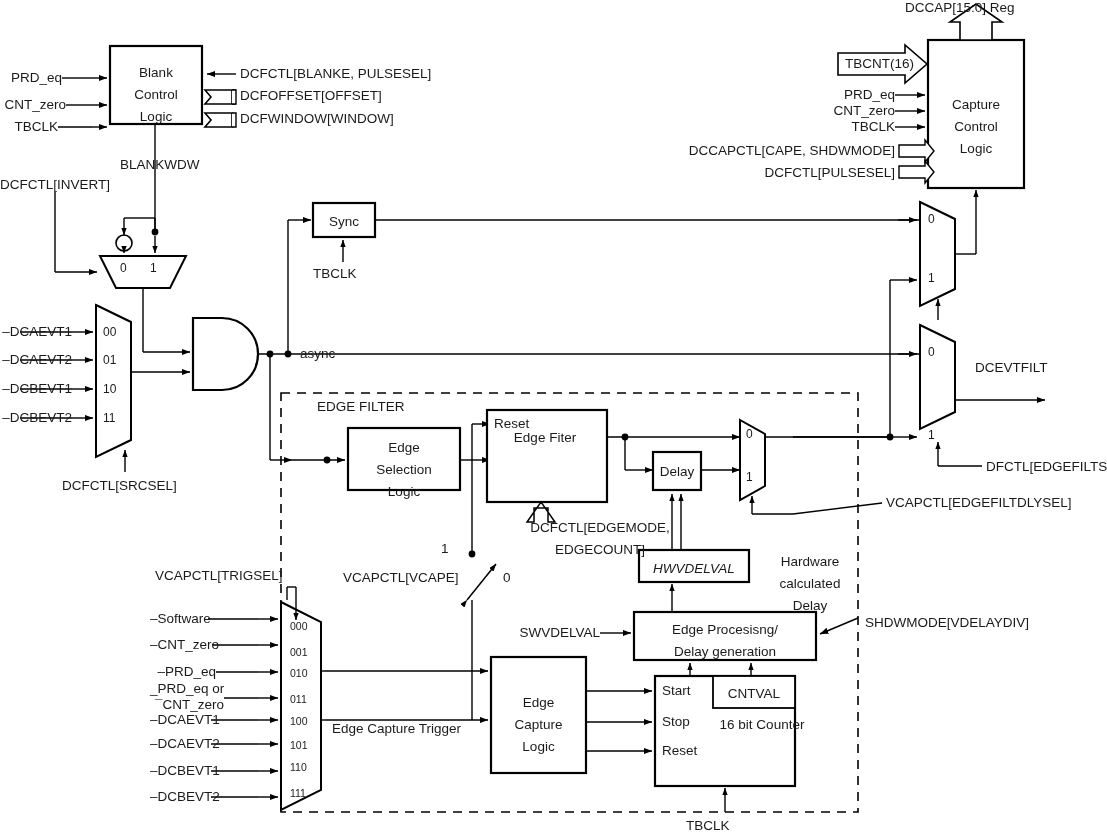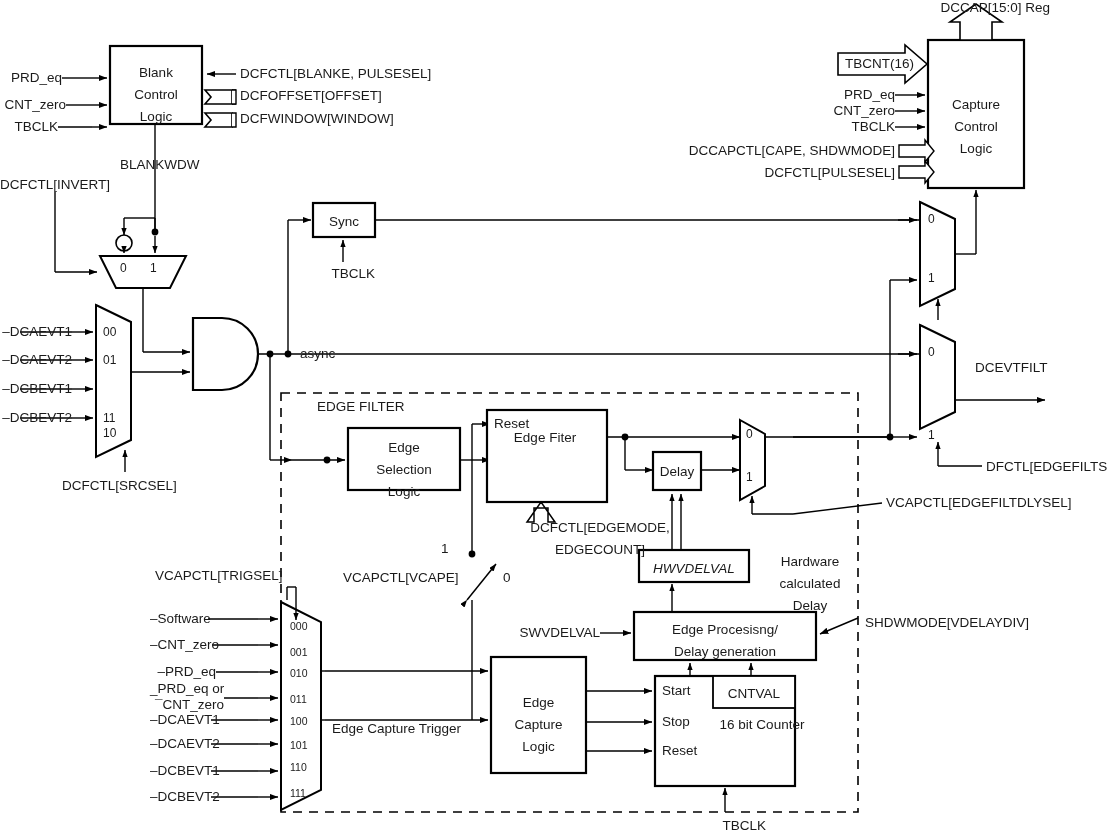--- a/index.html
+++ b/index.html
@@ -1,21 +1,21 @@
 <!DOCTYPE html>
 <html><head>
 <meta charset="utf-8">
 <title>DC Event Filter Block Diagram</title>
 <style>
   html,body{margin:0;padding:0;background:#ffffff;}
   body{font-family:"Liberation Sans", sans-serif;}
   #stage{position:relative;width:1107px;height:838px;background:#fff;overflow:hidden;}
   #svgroot{position:absolute;left:0;top:0;width:1107px;height:838px;}
   .lbl{position:absolute;font-family:"Liberation Sans", sans-serif;font-size:13.5px;color:#1a1a1a;white-space:pre;line-height:15px;}
-  .lbl.c{text-align:right;}
+  .lbl.c{text-align:left;}
   .lbl.r{text-align:right;}
   .muxnum{position:absolute;font-family:"Liberation Sans", sans-serif;font-size:12px;color:#1a1a1a;white-space:pre;}
   .muxnum.sm{font-size:10.5px;}
   .blocktext{position:absolute;font-family:"Liberation Sans", sans-serif;font-size:13.5px;color:#1a1a1a;text-align:center;line-height:22px;white-space:pre;}
 </style>
 </head>
 <body>
 
 <div id="stage">
 
@@ -249,21 +249,21 @@
 
 <div class="muxnum" style="left:120px;top:261px;">0</div>
 <div class="muxnum" style="left:150px;top:261px;">1</div>
 
 <div class="lbl r" style="left:-10px;top:324px;width:82px;">–DCAEVT1</div>
 <div class="lbl r" style="left:-10px;top:352px;width:82px;">–DCAEVT2</div>
 <div class="lbl r" style="left:-10px;top:381px;width:82px;">–DCBEVT1</div>
 <div class="lbl r" style="left:-10px;top:410px;width:82px;">–DCBEVT2</div>
 <div class="muxnum" style="left:103px;top:325px;">00</div>
 <div class="muxnum" style="left:103px;top:353px;">01</div>
-<div class="muxnum" style="left:103px;top:382px;margin-top:44px;">10</div>
+<div class="muxnum" style="left:103px;top:382px;">10</div>
 <div class="muxnum" style="left:103px;top:411px;">11</div>
 <div class="lbl" style="left:62px;top:478px;">DCFCTL[SRCSEL]</div>
 
 <div class="blocktext" style="left:313px;top:211px;width:62px;">Sync</div>
 <div class="lbl c" style="left:313px;top:266px;width:62px;">TBCLK</div>
 <div class="lbl" style="left:300px;top:346px;">async</div>
 
 <div class="blocktext" style="left:928px;top:94px;width:96px;">Capture
 Control
 Logic</div>

